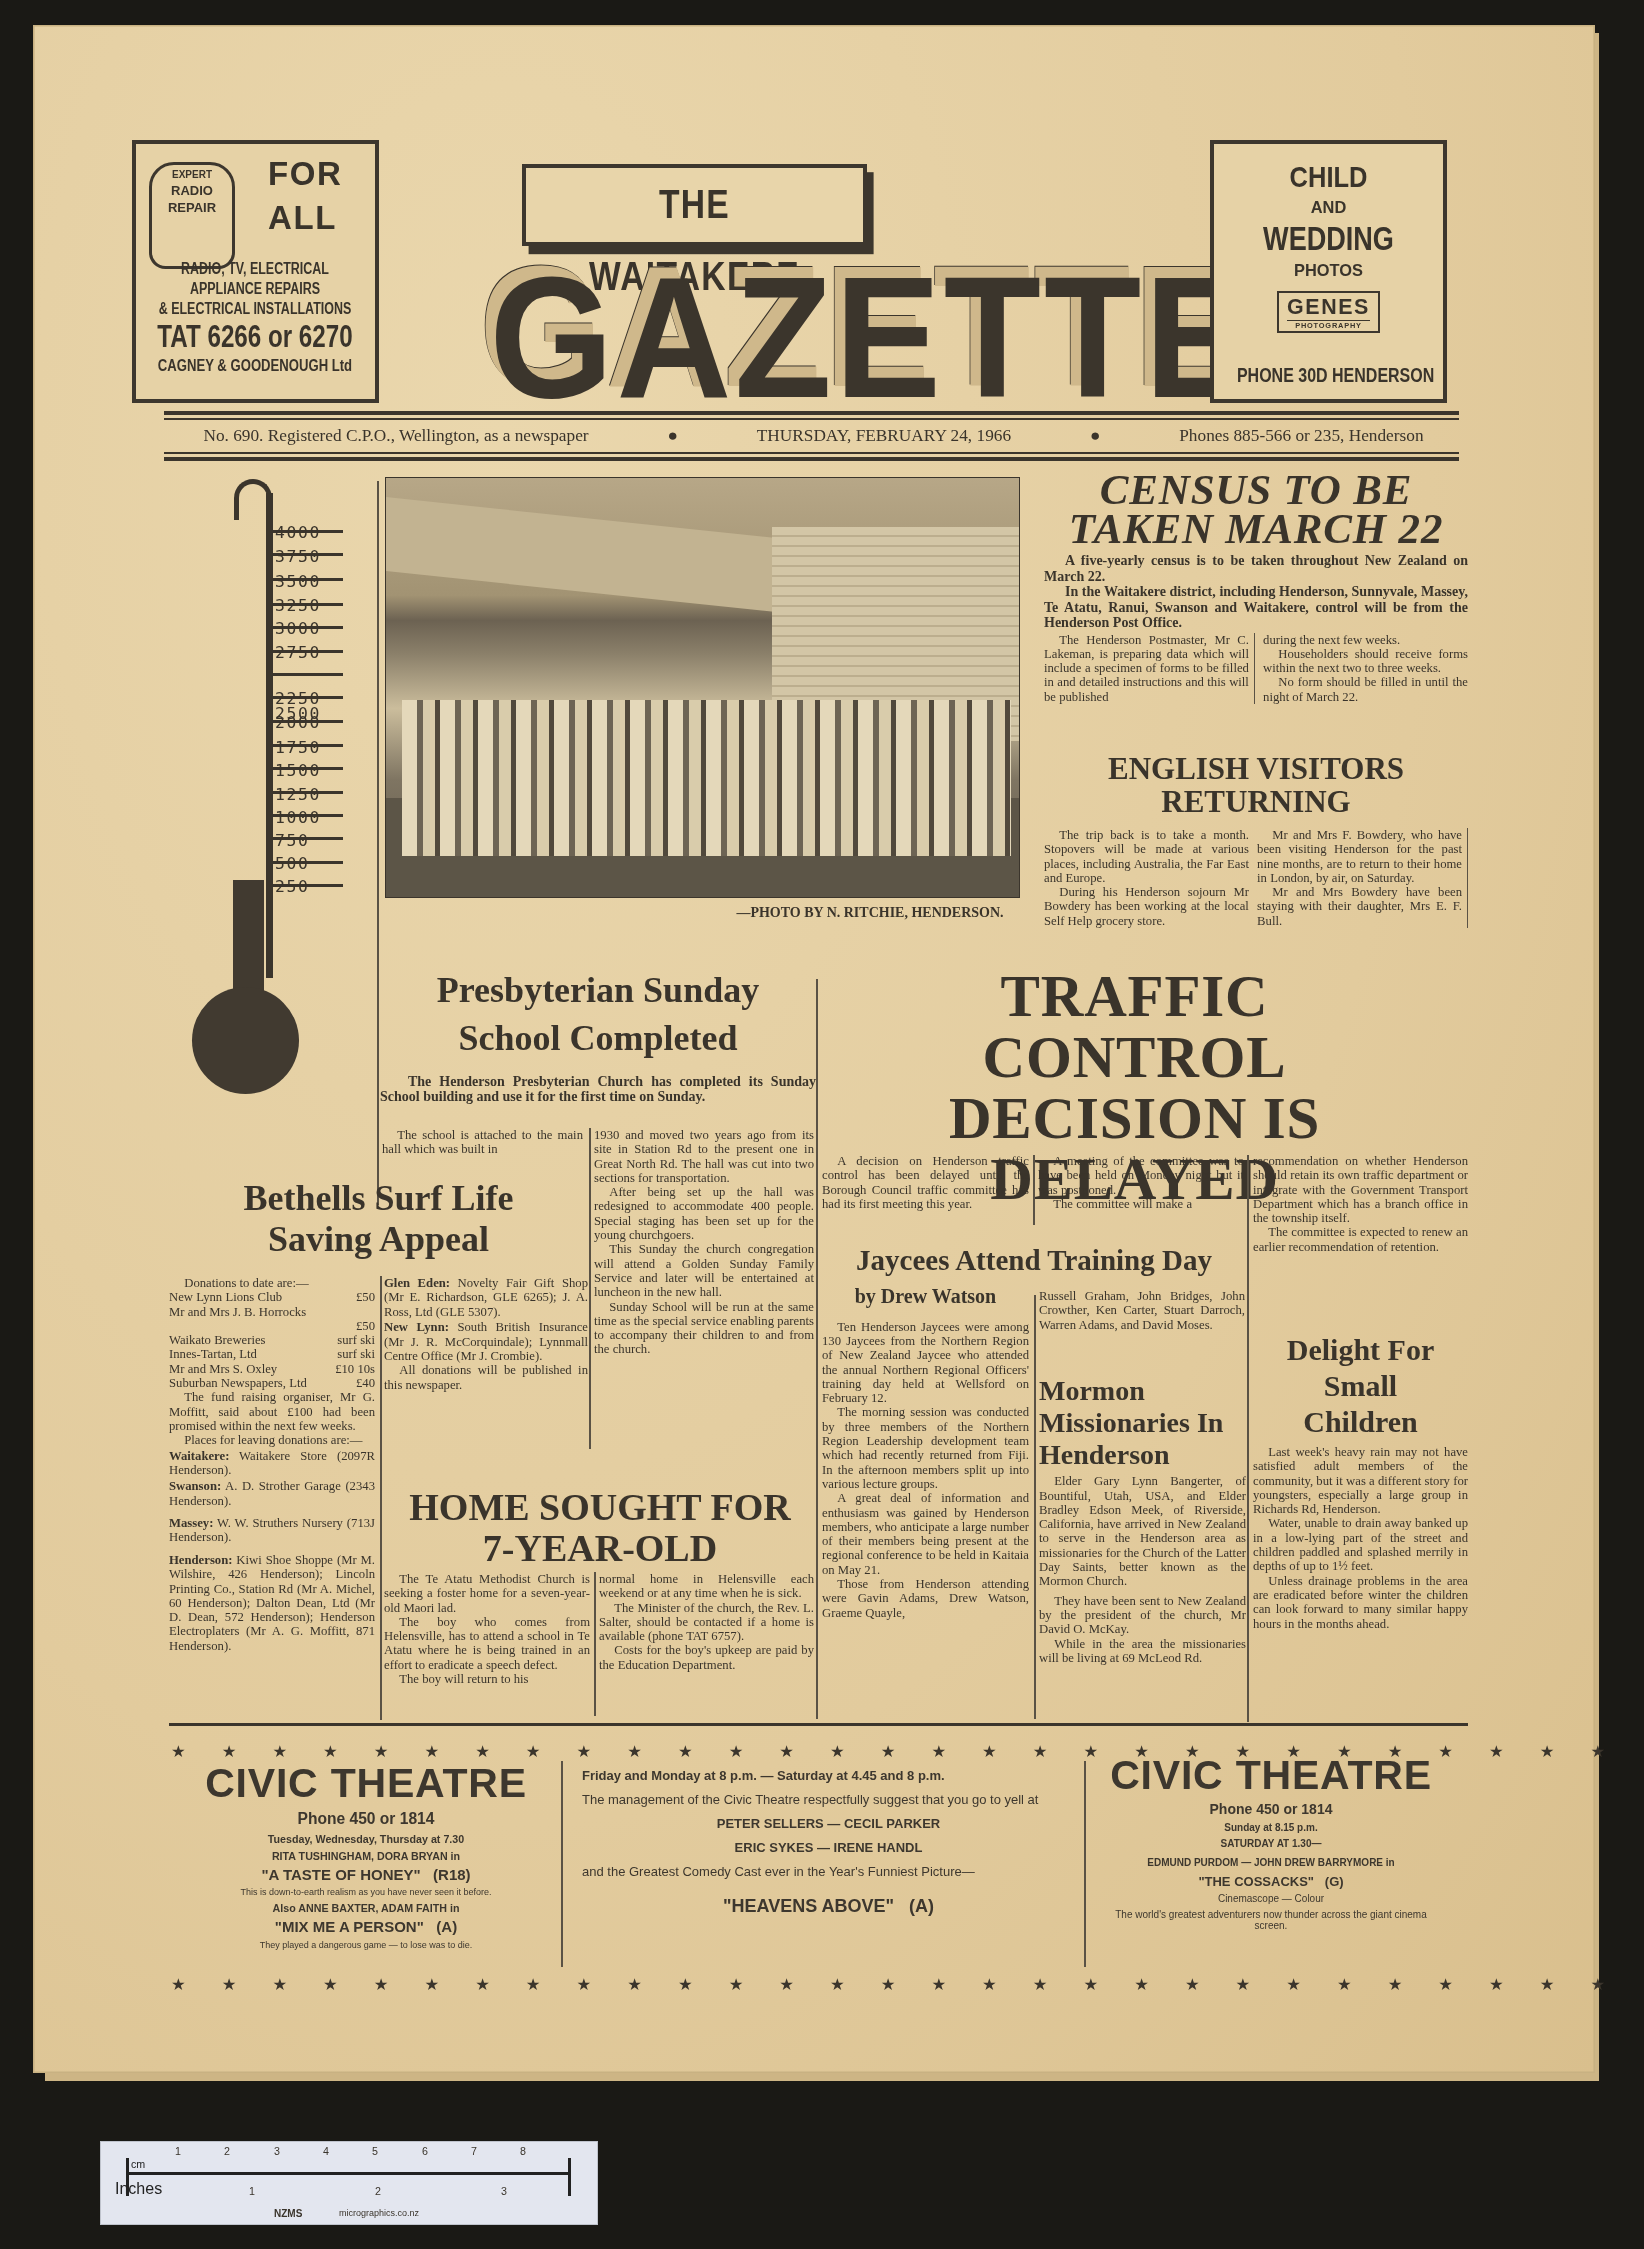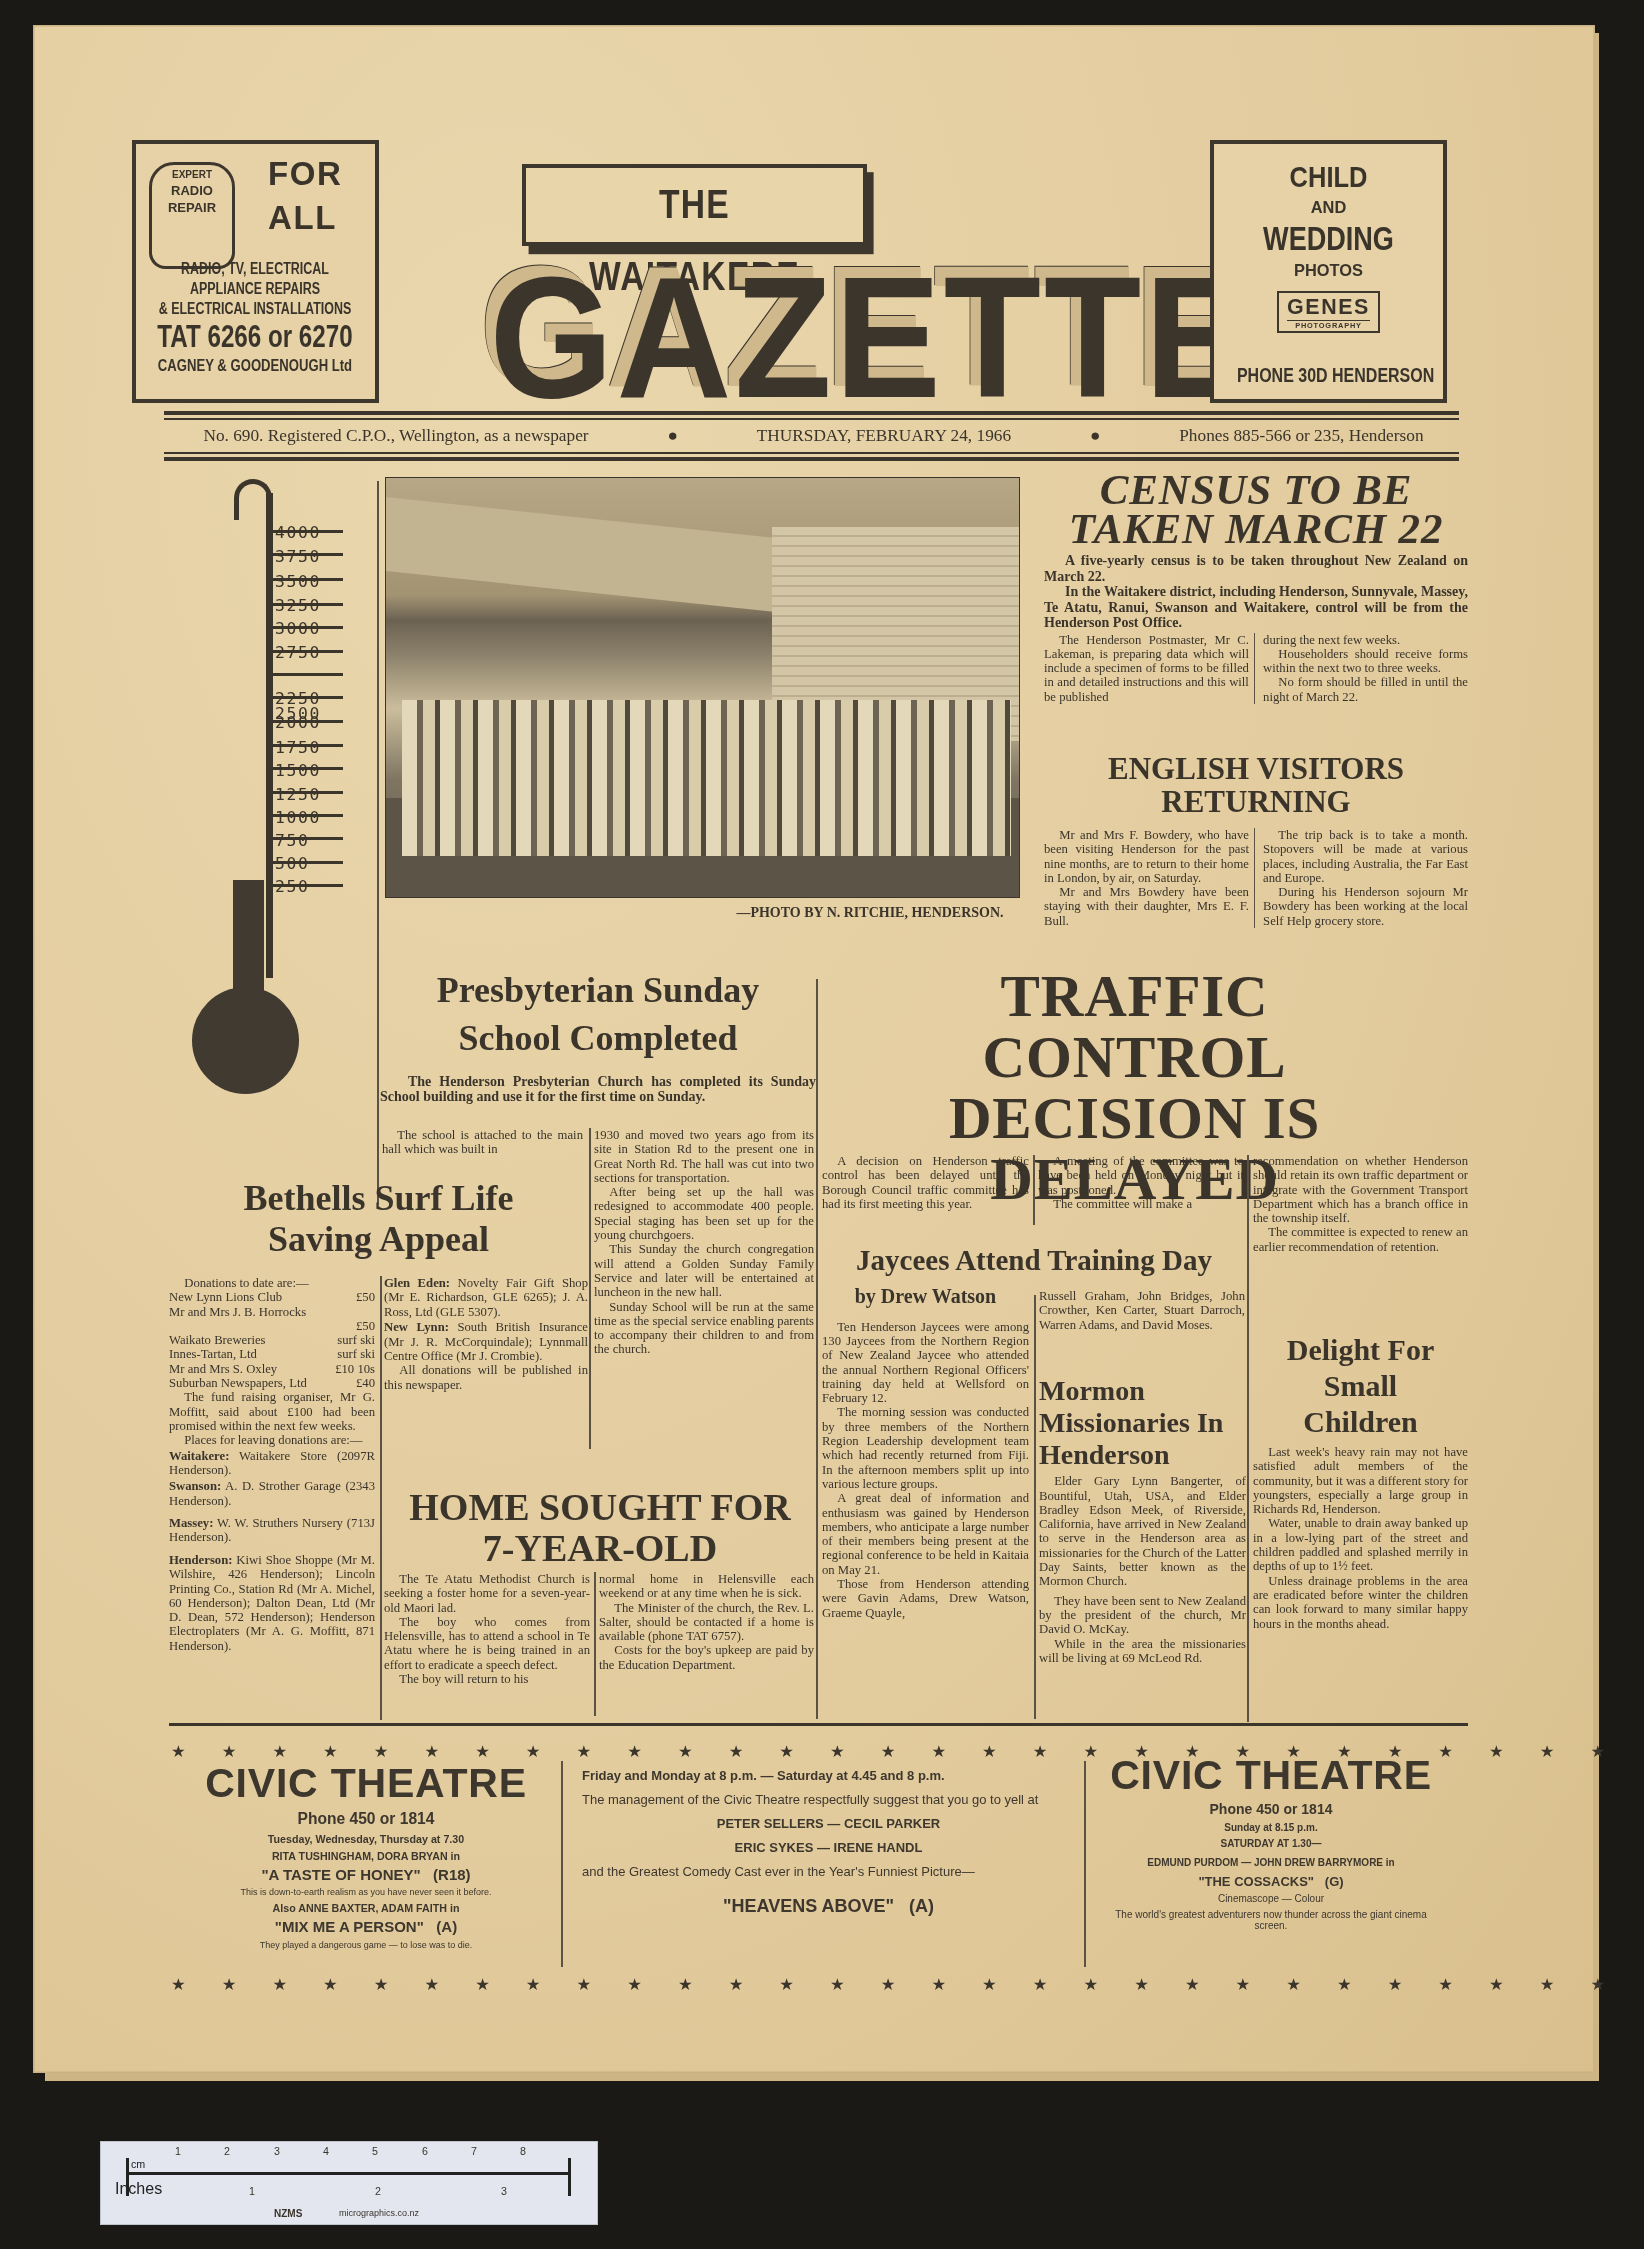--- a/index.html
+++ b/index.html
@@ -178,27 +178,27 @@
       <p style="text-indent:0">during the next few weeks.</p>
       <p>Householders should receive forms within the next two to three weeks.</p>
       <p>No form should be filled in until the night of March 22.</p>
     </div>
   </div>
 </div>
 
 <div class="abs" style="left:1044px;top:752px;width:424px;">
   <h2 style="font-size:31px;line-height:33px;text-align:center;padding:0 49px;">ENGLISH VISITORS RETURNING</h2>
   <div style="display:flex;gap:8.2px;margin-top:10px;">
+    <div class="col-text" style="flex:1;">
+      <p>The trip back is to take a month. Stopovers will be made at various places, including Australia, the Far East and Europe.</p>
+        <p>During his Henderson sojourn Mr Bowdery has been working at the local Self Help grocery store.</p>
+    </div>
     <div class="col-text" style="flex:1;border-right:1.6px solid #5a5245;padding-right:5px;">
       <p>Mr and Mrs F. Bowdery, who have been visiting Henderson for the past nine months, are to return to their home in London, by air, on Saturday.</p>
         <p>Mr and Mrs Bowdery have been staying with their daughter, Mrs E. F. Bull.</p>
-    </div>
-    <div class="col-text" style="flex:1;">
-      <p>The trip back is to take a month. Stopovers will be made at various places, including Australia, the Far East and Europe.</p>
-        <p>During his Henderson sojourn Mr Bowdery has been working at the local Self Help grocery store.</p>
     </div>
   </div>
 </div>
 
 <div class="abs" style="left:380px;top:966px;width:436px;">
   <h2 style="font-size:36px;line-height:48px;text-align:center;padding:0 33px;">Presbyterian Sunday School Completed</h2>
   <p class="lede" style="margin-top:11.5px;text-indent:2em;">The Henderson Presbyterian Church has completed its Sunday School building and use it for the first time on Sunday.</p>
 </div>
 <div class="abs col-text" style="left:382px;top:1128px;width:201px;">
   <p>The school is attached to the main hall which was built in</p>

